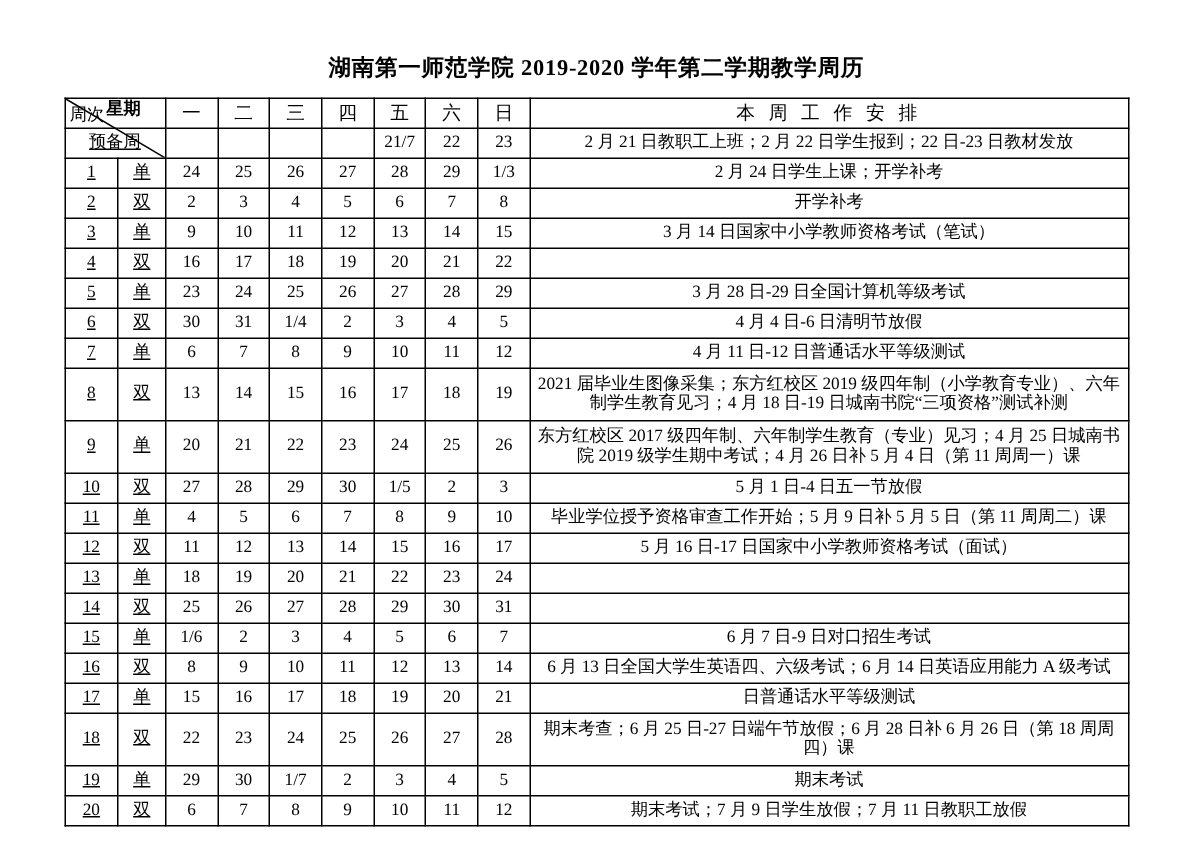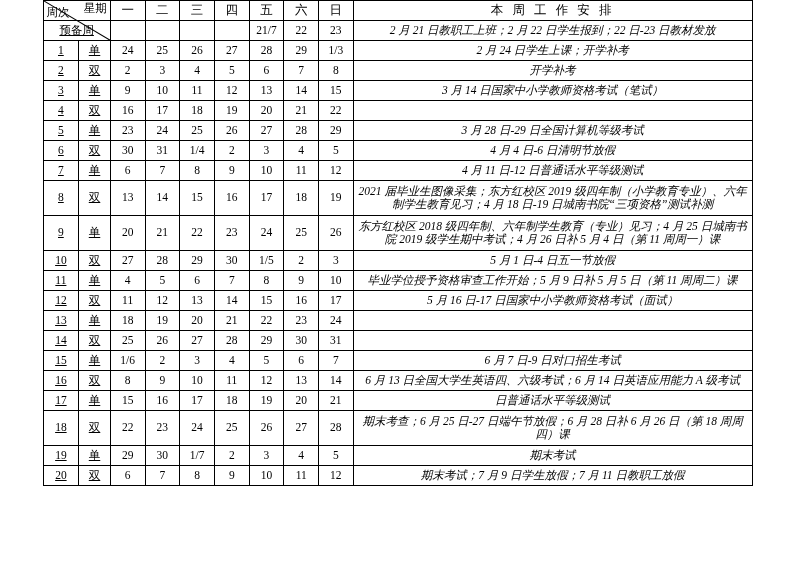--- a/index.html
+++ b/index.html
@@ -57,22 +57,22 @@
     height: 38px;
     padding: 0;
   }
   .hdr-cell .diag {
     position: absolute;
     inset: 0;
   }
   .hdr-cell .lbl-top {
     position: absolute;
     top: 1px;
-    right: 3px;
-    font-weight: normal;
+    right: 16px;
+    font-weight: bold;
     font-size: 11.5px;
   }
   .hdr-cell .lbl-bot {
     position: absolute;
     bottom: 1px;
     left: 3px;
     font-weight: normal;
     font-size: 11.5px;
   }
   .hdr-day {
@@ -84,33 +84,33 @@
     font-weight: bold;
     font-size: 12.5px;
     letter-spacing: 3px;
     height: 38px;
     margin-top: 44px;
   }
   td.note {
     text-align: left;
     padding: 1px 4px;
     line-height: 1.35;
-    font-style: italic;
   }
   td.wk, td.par {
     font-size: 11.5px;
     text-decoration: underline;
   }
   tr.tall td { height: 34px; }
 </style>
 </head>
 <body>
 
 <div class="page">
 
+  <div class="title">湖南第一师范学院 2019-2020 学年第二学期教学周历</div>
 
   <table class="cal">
     <colgroup>
       <col class="c-week">
       <col class="c-par">
       <col class="c-day">
       <col class="c-day">
       <col class="c-day">
       <col class="c-day">
       <col class="c-day">
@@ -258,21 +258,21 @@
       <tr class="tall">
         <td class="wk">9</td>
         <td class="par">单</td>
         <td>20</td>
         <td>21</td>
         <td>22</td>
         <td>23</td>
         <td>24</td>
         <td>25</td>
         <td>26</td>
-        <td class="note">东方红校区 2018 级四年制、六年制学生教育（专业）见习；4 月 25 日城南书院 2019 级学生期中考试；4 月 26 日补 5 月 4 日（第 11 周周一）课</td>
+        <td class="note">东方红校区 2017 级四年制、六年制学生教育（专业）见习；4 月 25 日城南书院 2019 级学生期中考试；4 月 26 日补 5 月 4 日（第 11 周周一）课</td>
       </tr>
 
       <tr>
         <td class="wk">10</td>
         <td class="par">双</td>
         <td>27</td>
         <td>28</td>
         <td>29</td>
         <td>30</td>
         <td>1/5</td>

